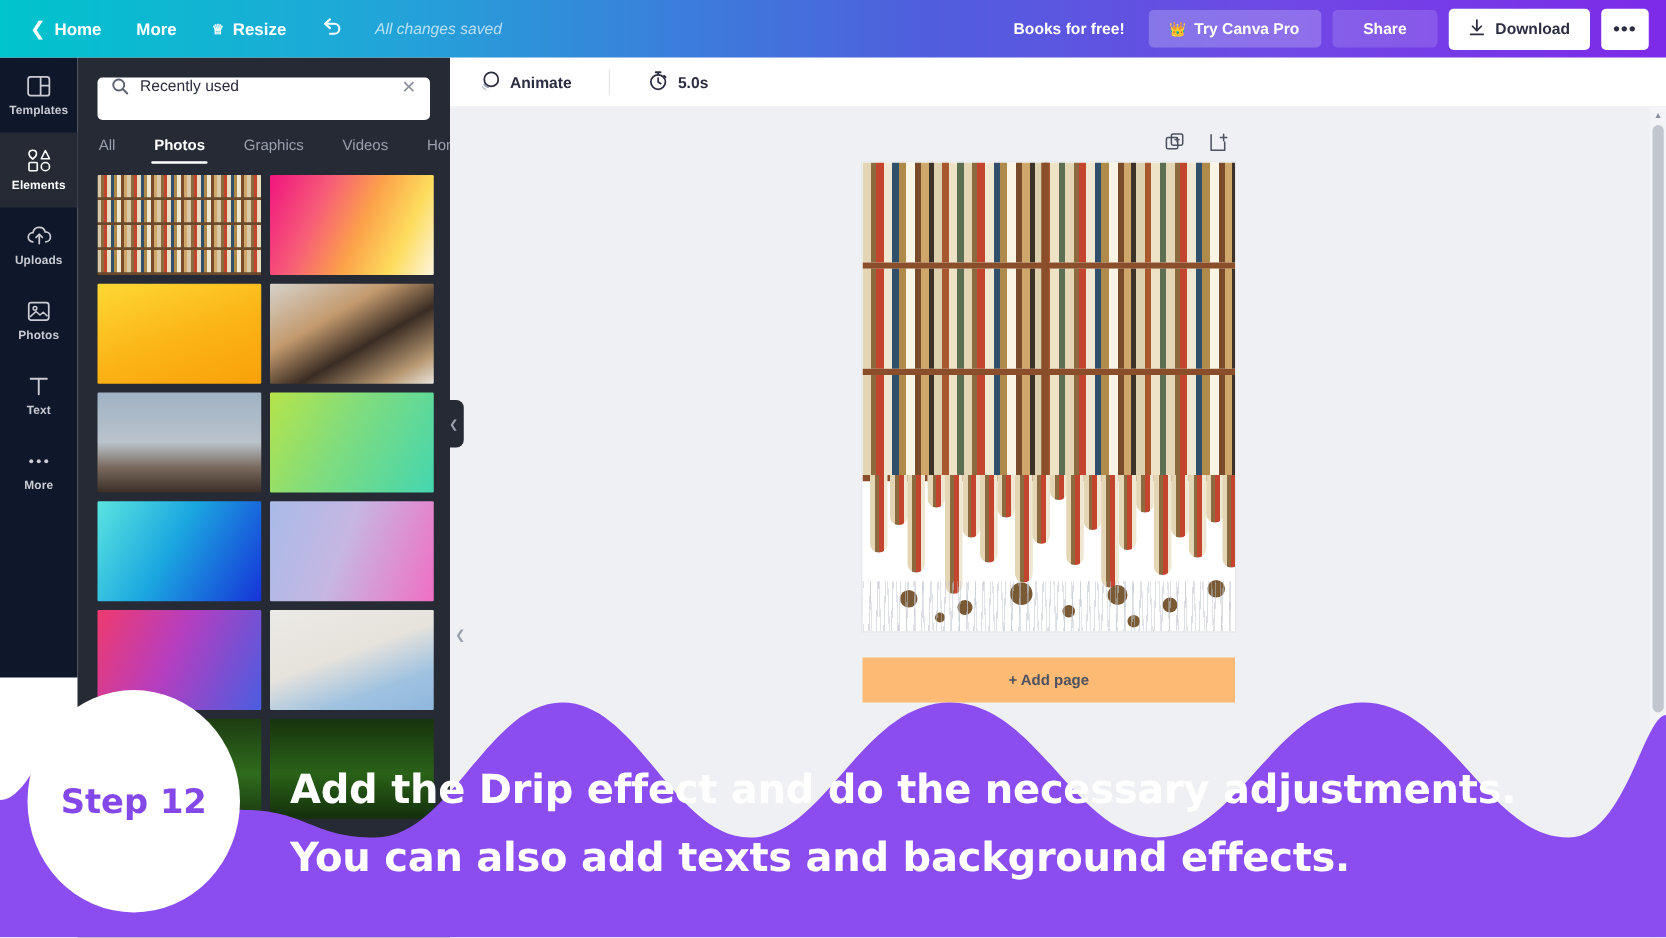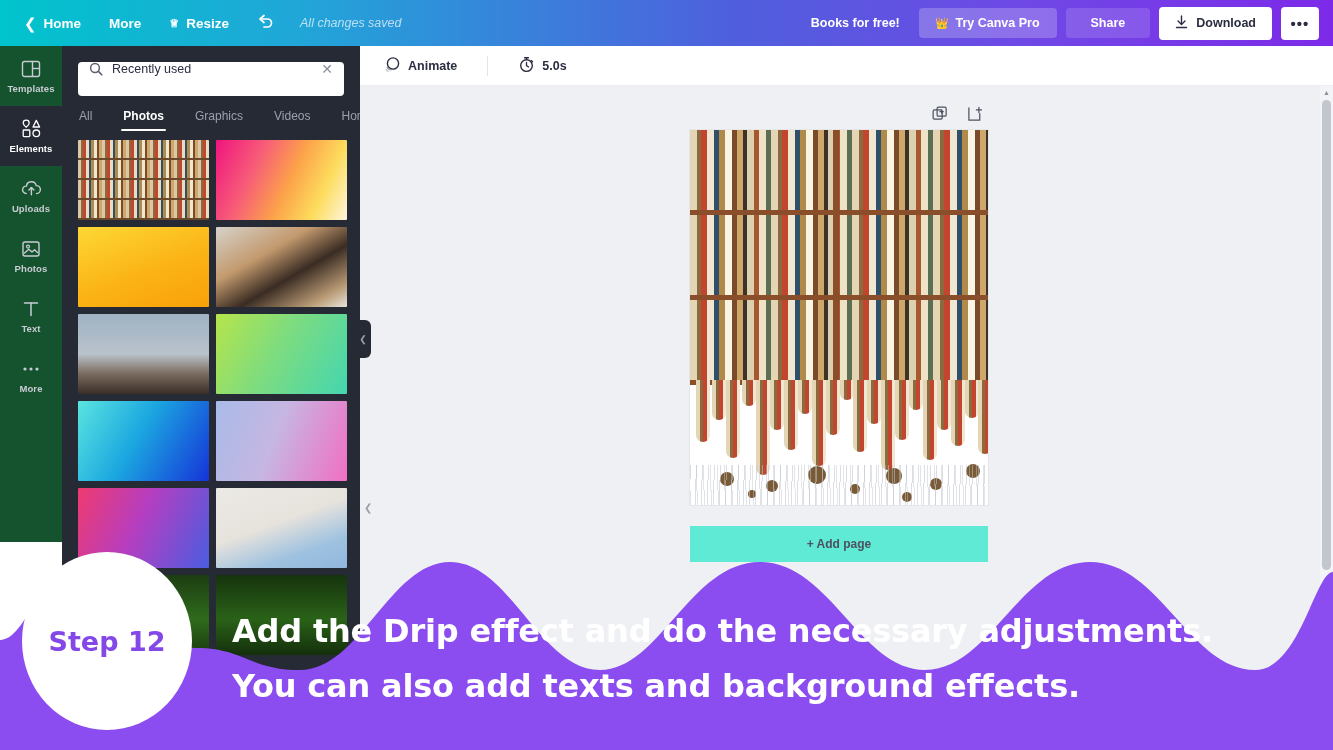--- a/index.html
+++ b/index.html
@@ -55,21 +55,21 @@
   .tb-more {
     background: #ffffff; color: #2b2d41; font-size: 15px; font-weight: bold;
     width: 38px; height: 33px; border-radius: 4px; cursor: pointer;
     display: flex; align-items: center; justify-content: center;
     letter-spacing: 1px; line-height: 0.6;
   }
 
   
   .rail {
     position: absolute; top: 46px; left: 0; width: 62px; height: 496px;
-    background: #14532d; z-index: 20;
+    background: #0f172a; z-index: 20;
   }
   .rail-item {
     width: 62px; height: 60px; display: flex; flex-direction: column;
     align-items: center; justify-content: center; gap: 4px;
     color: #c9ccd4; cursor: pointer;
   }
   .rail-item.active { background: #252a35; color: #ffffff; }
   .rail-label { font-size: 9.5px; font-weight: bold; letter-spacing: .1px; }
   .rail-ico { height: 21px; display: flex; align-items: center; }
 
@@ -191,21 +191,21 @@
     z-index: 5; line-height: 1.05;
   }
   .promo-line {
     font-family: "DejaVu Sans", sans-serif;
     font-weight: bold; font-size: 28px; color: #ef1b17;
     text-shadow: 0 0 7px rgba(255,120,110,0.85), 0 0 2px rgba(255,255,255,0.9);
     letter-spacing: -0.3px;
   }
   .addpage-bar {
     position: absolute; top: 440px; left: 330px; width: 298px; height: 36px;
-    background: #5eead4; display: flex; align-items: center; justify-content: center;
+    background: #fdba74; display: flex; align-items: center; justify-content: center;
     font-size: 12px; color: #4d5160; font-weight: bold; cursor: pointer;
   }
   .canvas-scroll-left {
     position: absolute; left: 4px; top: 416px; color: #9aa0ad; font-size: 10px;
   }
 
   
   .rscroll {
     position: absolute; top: 86px; right: 0; width: 13px; height: 664px;
     background: #f3f4f7; z-index: 14;

